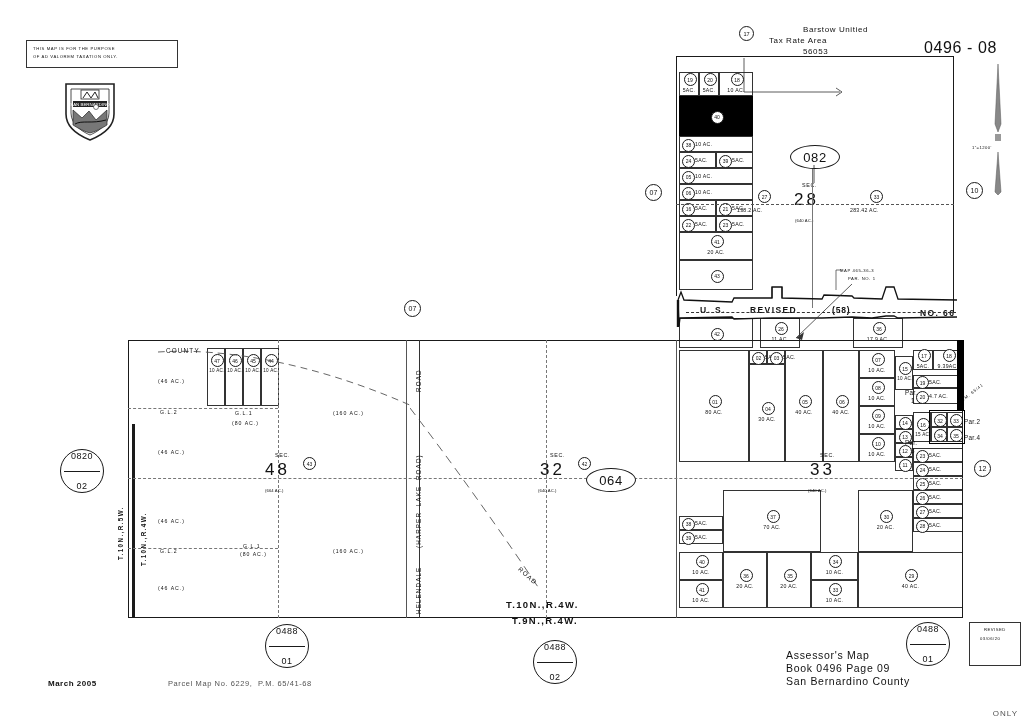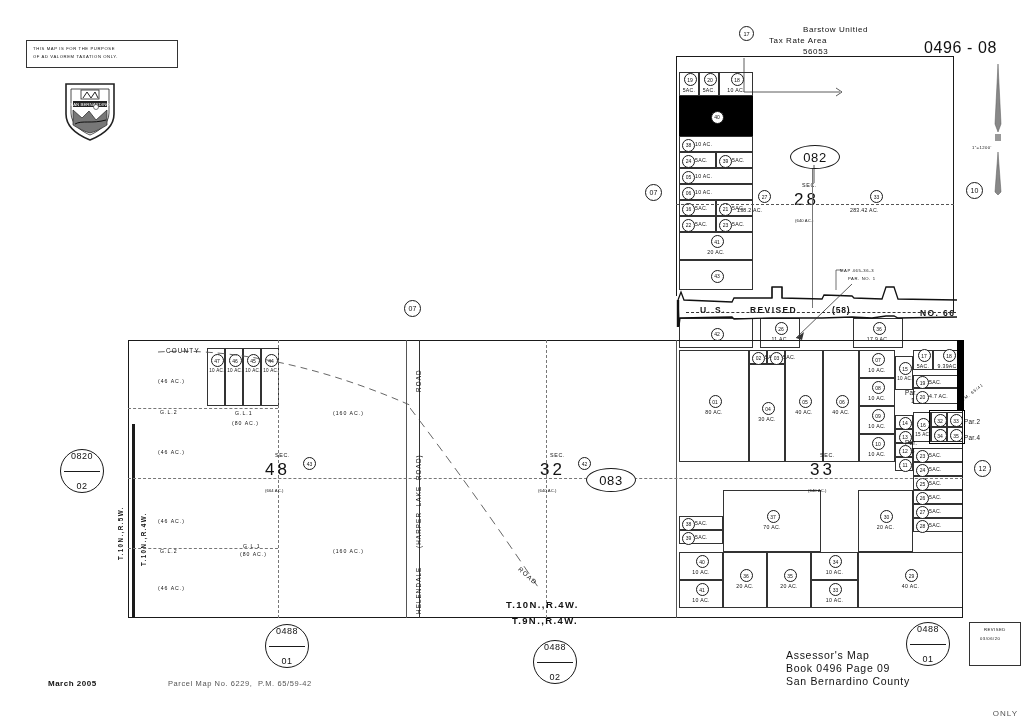--- a/index.html
+++ b/index.html
@@ -348,21 +348,21 @@
   <div class="txt xtiny" style="left:265px;top:489px;">(664 AC.)</div>
 
   <div class="seclab" style="left:550px;top:452px;">SEC.</div>
   <div class="secnum" style="left:540px;top:460px;">32</div>
   <div class="txt xtiny" style="left:538px;top:489px;">(640 AC.)</div>
 
   <div class="seclab" style="left:820px;top:452px;">SEC.</div>
   <div class="secnum" style="left:810px;top:460px;">33</div>
   <div class="txt xtiny" style="left:808px;top:489px;">(640 AC.)</div>
 
-  <div class="oval" style="left:586px;top:468px;width:48px;height:22px;">083</div>
+  <div class="oval" style="left:586px;top:468px;width:48px;height:22px;">064</div>
 
   <div id="govlot-layer">
       <div class="ac" style="left: 160px; top: 409px; letter-spacing: 1px;">G.L.2</div>
       <div class="ac" style="left: 235px; top: 410px; letter-spacing: 1px;">G.L.1</div>
       <div class="ac" style="left: 232px; top: 420px; letter-spacing: 1px;">(80 AC.)</div>
       <div class="ac" style="left: 160px; top: 548px; letter-spacing: 1px;">G.L.2</div>
       <div class="ac" style="left: 243px; top: 543px; letter-spacing: 1px;">G.L.1</div>
       <div class="ac" style="left: 240px; top: 551px; letter-spacing: 1px;">(80 AC.)</div>
       <div class="ac" style="left: 158px; top: 378px; letter-spacing: 1px;">(46 AC.)</div>
       <div class="ac" style="left: 158px; top: 449px; letter-spacing: 1px;">(46 AC.)</div>
@@ -404,21 +404,21 @@
     <div class="div"></div>
     <div class="b">02</div>
   </div>
   <div class="circ-lg" style="left:906px;top:622px;width:44px;height:44px;">
     <div class="a">0488</div>
     <div class="div"></div>
     <div class="b">01</div>
   </div>
 
   <div class="txt" style="left:48px;top:680px;font-size:8px;letter-spacing:.5px;font-weight:bold;">March 2005</div>
-  <div class="txt" style="left:168px;top:680px;font-size:7.5px;letter-spacing:.6px;color:#555;">Parcel Map No. 6229,  P.M. 65/59-42</div>
+  <div class="txt" style="left:168px;top:680px;font-size:7.5px;letter-spacing:.6px;color:#555;">Parcel Map No. 6229,  P.M. 65/41-68</div>
 
   <div class="txt" style="left:786px;top:650px;font-size:10.5px;letter-spacing:.7px;">Assessor's Map</div>
   <div class="txt" style="left:786px;top:663px;font-size:10.5px;letter-spacing:.7px;">Book 0496 Page 09</div>
   <div class="txt" style="left:786px;top:676px;font-size:10.5px;letter-spacing:.7px;">San Bernardino County</div>
 
   <div class="revbox" style="left:969px;top:622px;width:52px;height:44px;">
     <div class="txt xtiny" style="left:14px;top:5px;letter-spacing:.5px;">REVISED</div>
     <div class="txt xtiny" style="left:10px;top:14px;letter-spacing:.5px;">03/06/20</div>
   </div>
 

